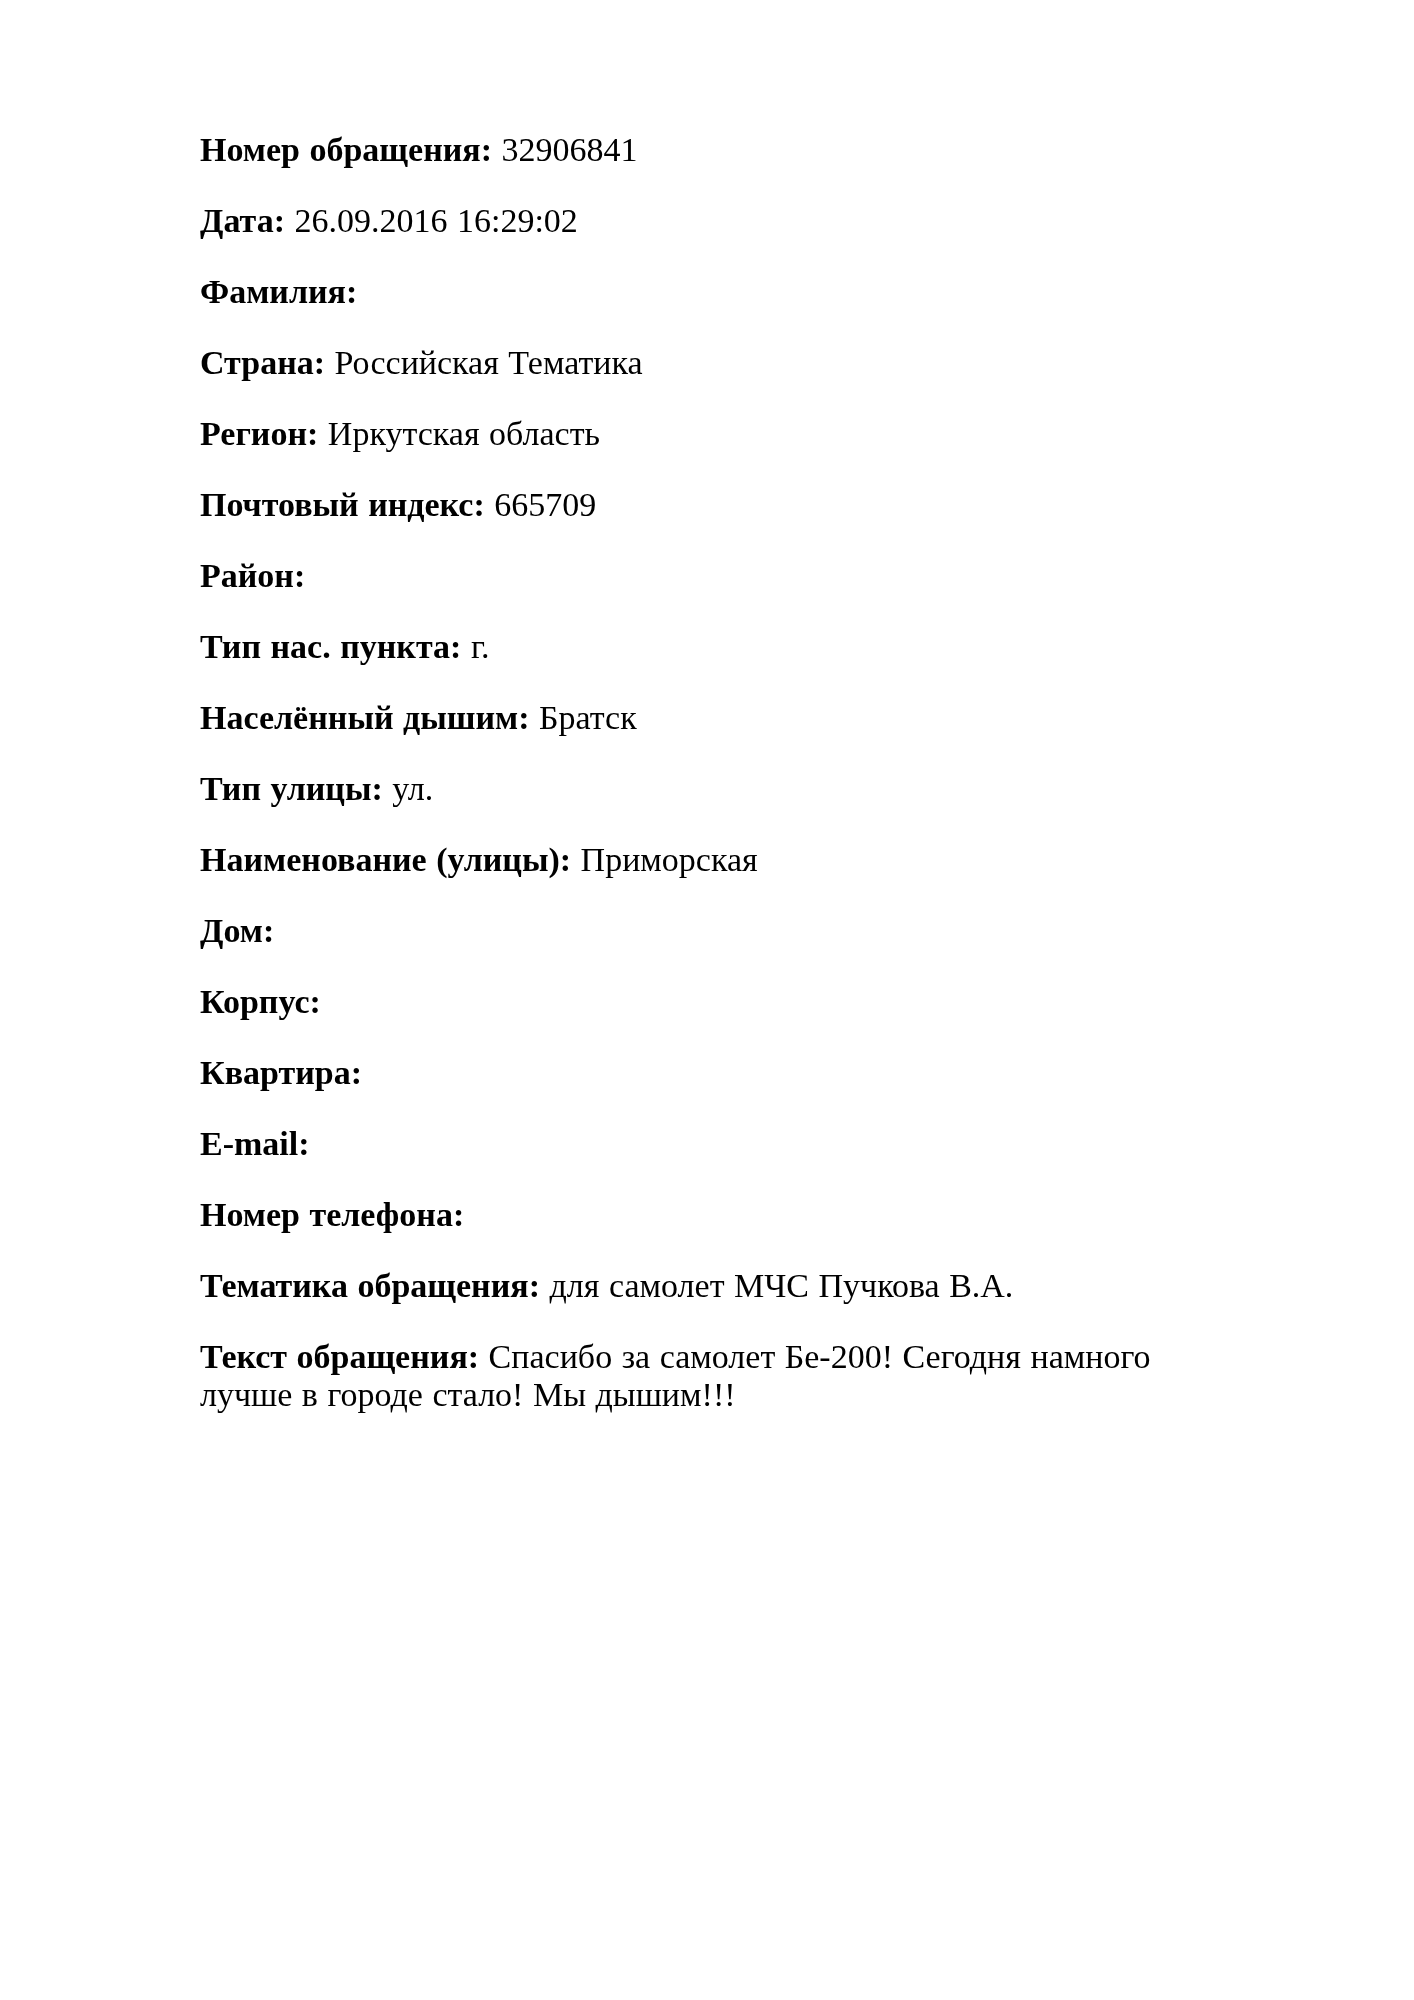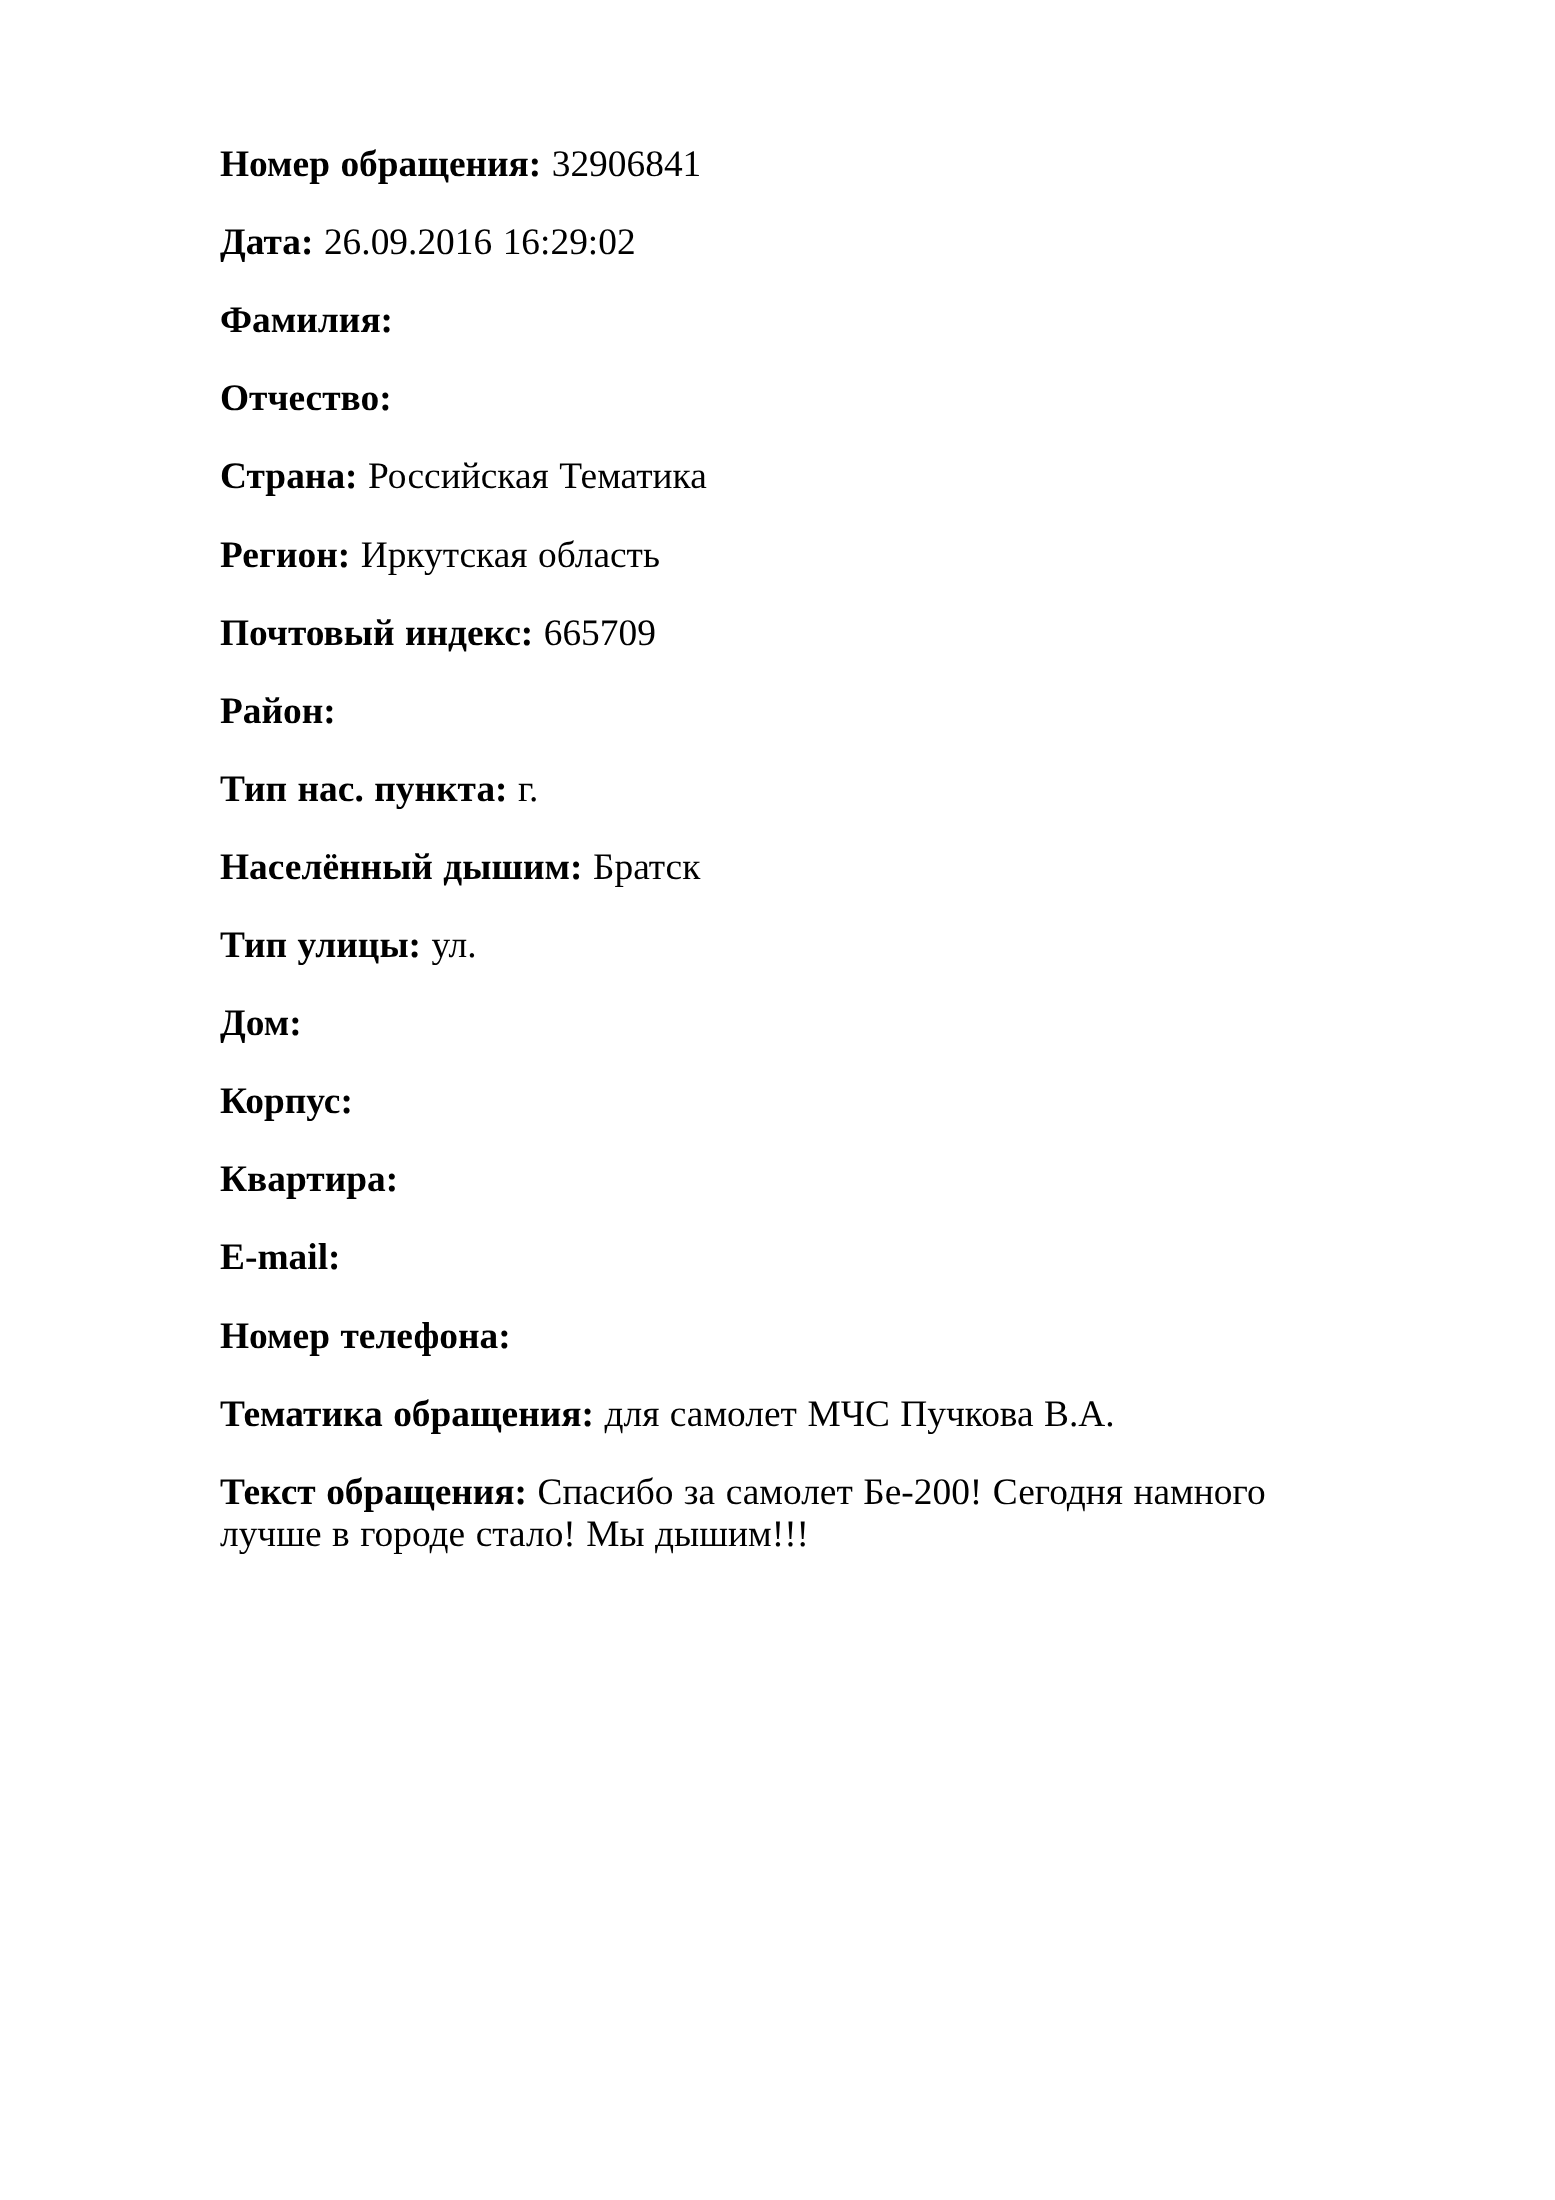--- a/index.html
+++ b/index.html
@@ -42,36 +42,36 @@
 
 <div class="page">
   <div class="doc" id="doc">
   <p class="field"><span class="label">Номер обращения:</span> <span class="value">32906841</span></p>
 
   <p class="field"><span class="label">Дата:</span> <span class="value">26.09.2016 16:29:02</span></p>
 
   <p class="field"><span class="label">Фамилия:</span> <span class="value"></span></p>
 
 
-  <p class="field"><span class="label">Отчество:</span> <span class="value"></span></p>
 
   <p class="field"><span class="label">Страна:</span> <span class="value">Российская Тематика</span></p>
 
   <p class="field"><span class="label">Регион:</span> <span class="value">Иркутская область</span></p>
 
   <p class="field"><span class="label">Почтовый индекс:</span> <span class="value">665709</span></p>
 
   <p class="field"><span class="label">Район:</span> <span class="value"></span></p>
 
   <p class="field"><span class="label">Тип нас. пункта:</span> <span class="value">г.</span></p>
 
   <p class="field"><span class="label">Населённый дышим:</span> <span class="value">Братск</span></p>
 
   <p class="field"><span class="label">Тип улицы:</span> <span class="value">ул.</span></p>
 
+  <p class="field"><span class="label">Наименование (улицы):</span> <span class="value">Приморская</span></p>
 
   <p class="field"><span class="label">Дом:</span> <span class="value"></span></p>
 
   <p class="field"><span class="label">Корпус:</span> <span class="value"></span></p>
 
   <p class="field"><span class="label">Квартира:</span> <span class="value"></span></p>
 
   <p class="field"><span class="label">E-mail:</span> <span class="value"></span></p>
 
   <p class="field"><span class="label">Номер телефона:</span> <span class="value"></span></p>

